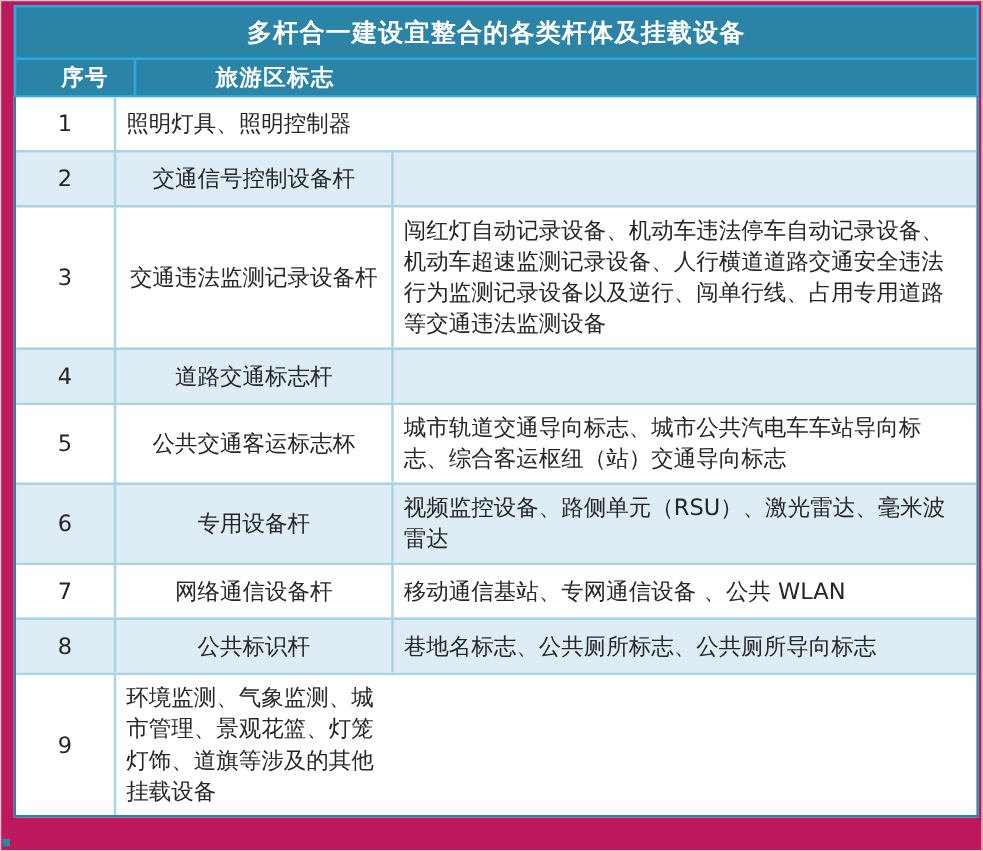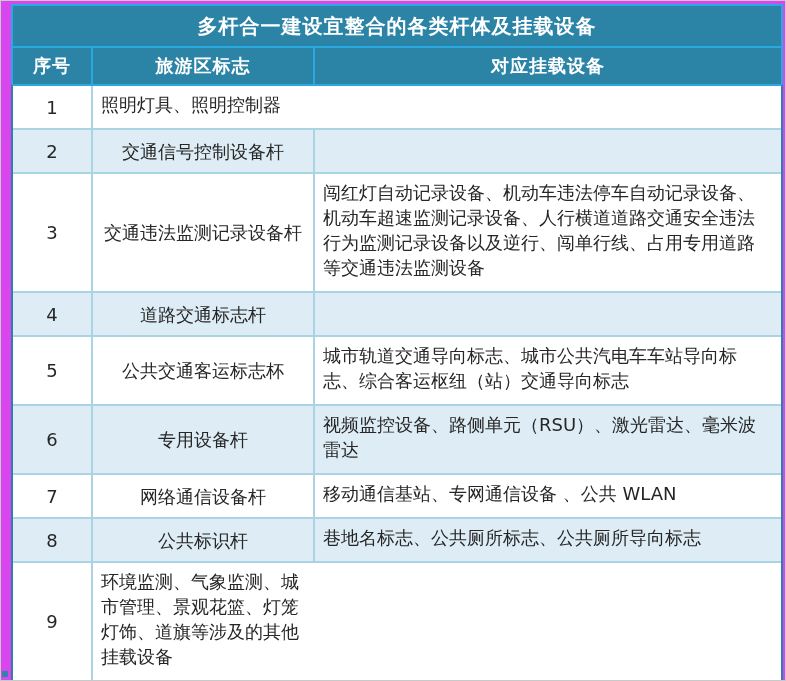--- a/index.html
+++ b/index.html
@@ -5,21 +5,21 @@
   html,body{margin:0;padding:0;}
   body{
     font-family:"DejaVu Sans","Liberation Sans",sans-serif;
     background:#fff;
   }
   .canvas{
     position:relative;
     width:786px;height:681px;
     box-sizing:border-box;
     border:1px solid #c9c9c9;
-    background:#d946ef;
+    background:#be185d;
     overflow:hidden;
   }
   .tbl{
     position:absolute;left:10px;top:3px;
     width:772px;
     box-sizing:border-box;
   }
   
   .head-section{
     box-sizing:border-box;
@@ -31,21 +31,22 @@
     height:40px;
     display:flex;align-items:center;justify-content:center;
     border-bottom:2px solid #29a9e0;
   }
   .title-row .t{
     color:#ffffff;font-weight:bold;font-size:20px;letter-spacing:1px;
   }
   .header-row{
     display:grid;
     grid-template-columns:80px 222px 1fr;
-    height:36px;
+    height:28px;
+    padding-left:16px;
   }
   .header-cell{
     display:flex;align-items:center;justify-content:center;
     color:#ffffff;font-weight:bold;font-size:18px;
     border-right:2px solid #29a9e0;
     letter-spacing:1px;
   }
   .header-cell:last-child{border-right:none;}
   
   .body-section{
@@ -67,21 +68,21 @@
     display:flex;align-items:center;justify-content:center;
     text-align:center;
     font-size:18px;line-height:25px;color:#262626;
     padding:6px 4px;
     border-right:2px solid #aad4e4;
     box-sizing:border-box;
   }
   .cell.equip{
     justify-content:flex-start;
     text-align:left;
-    padding:6px 12px 11px 8px;
+    padding:6px 12px 6px 8px;
     border-right:none;
   }
   
   .speck{
     position:absolute;left:1px;bottom:3px;
     width:6px;height:6px;background:#2e86a6;
   }
 </style>
 </head>
 <body>
@@ -89,21 +90,20 @@
 <div class="canvas">
   <div class="tbl">
 
     <div class="head-section">
       <div class="title-row">
         <span class="t">多杆合一建设宜整合的各类杆体及挂载设备</span>
       </div>
       <div class="header-row">
         <div class="header-cell">序号</div>
         <div class="header-cell">旅游区标志</div>
-        <div class="header-cell">对应挂载设备</div>
       </div>
     </div>
 
     <div class="body-section">
   <div class="row">
     <div class="cell">1</div>
     <div class="cell equip">照明灯具、照明控制器</div>
   </div>
 
   <div class="row alt">

